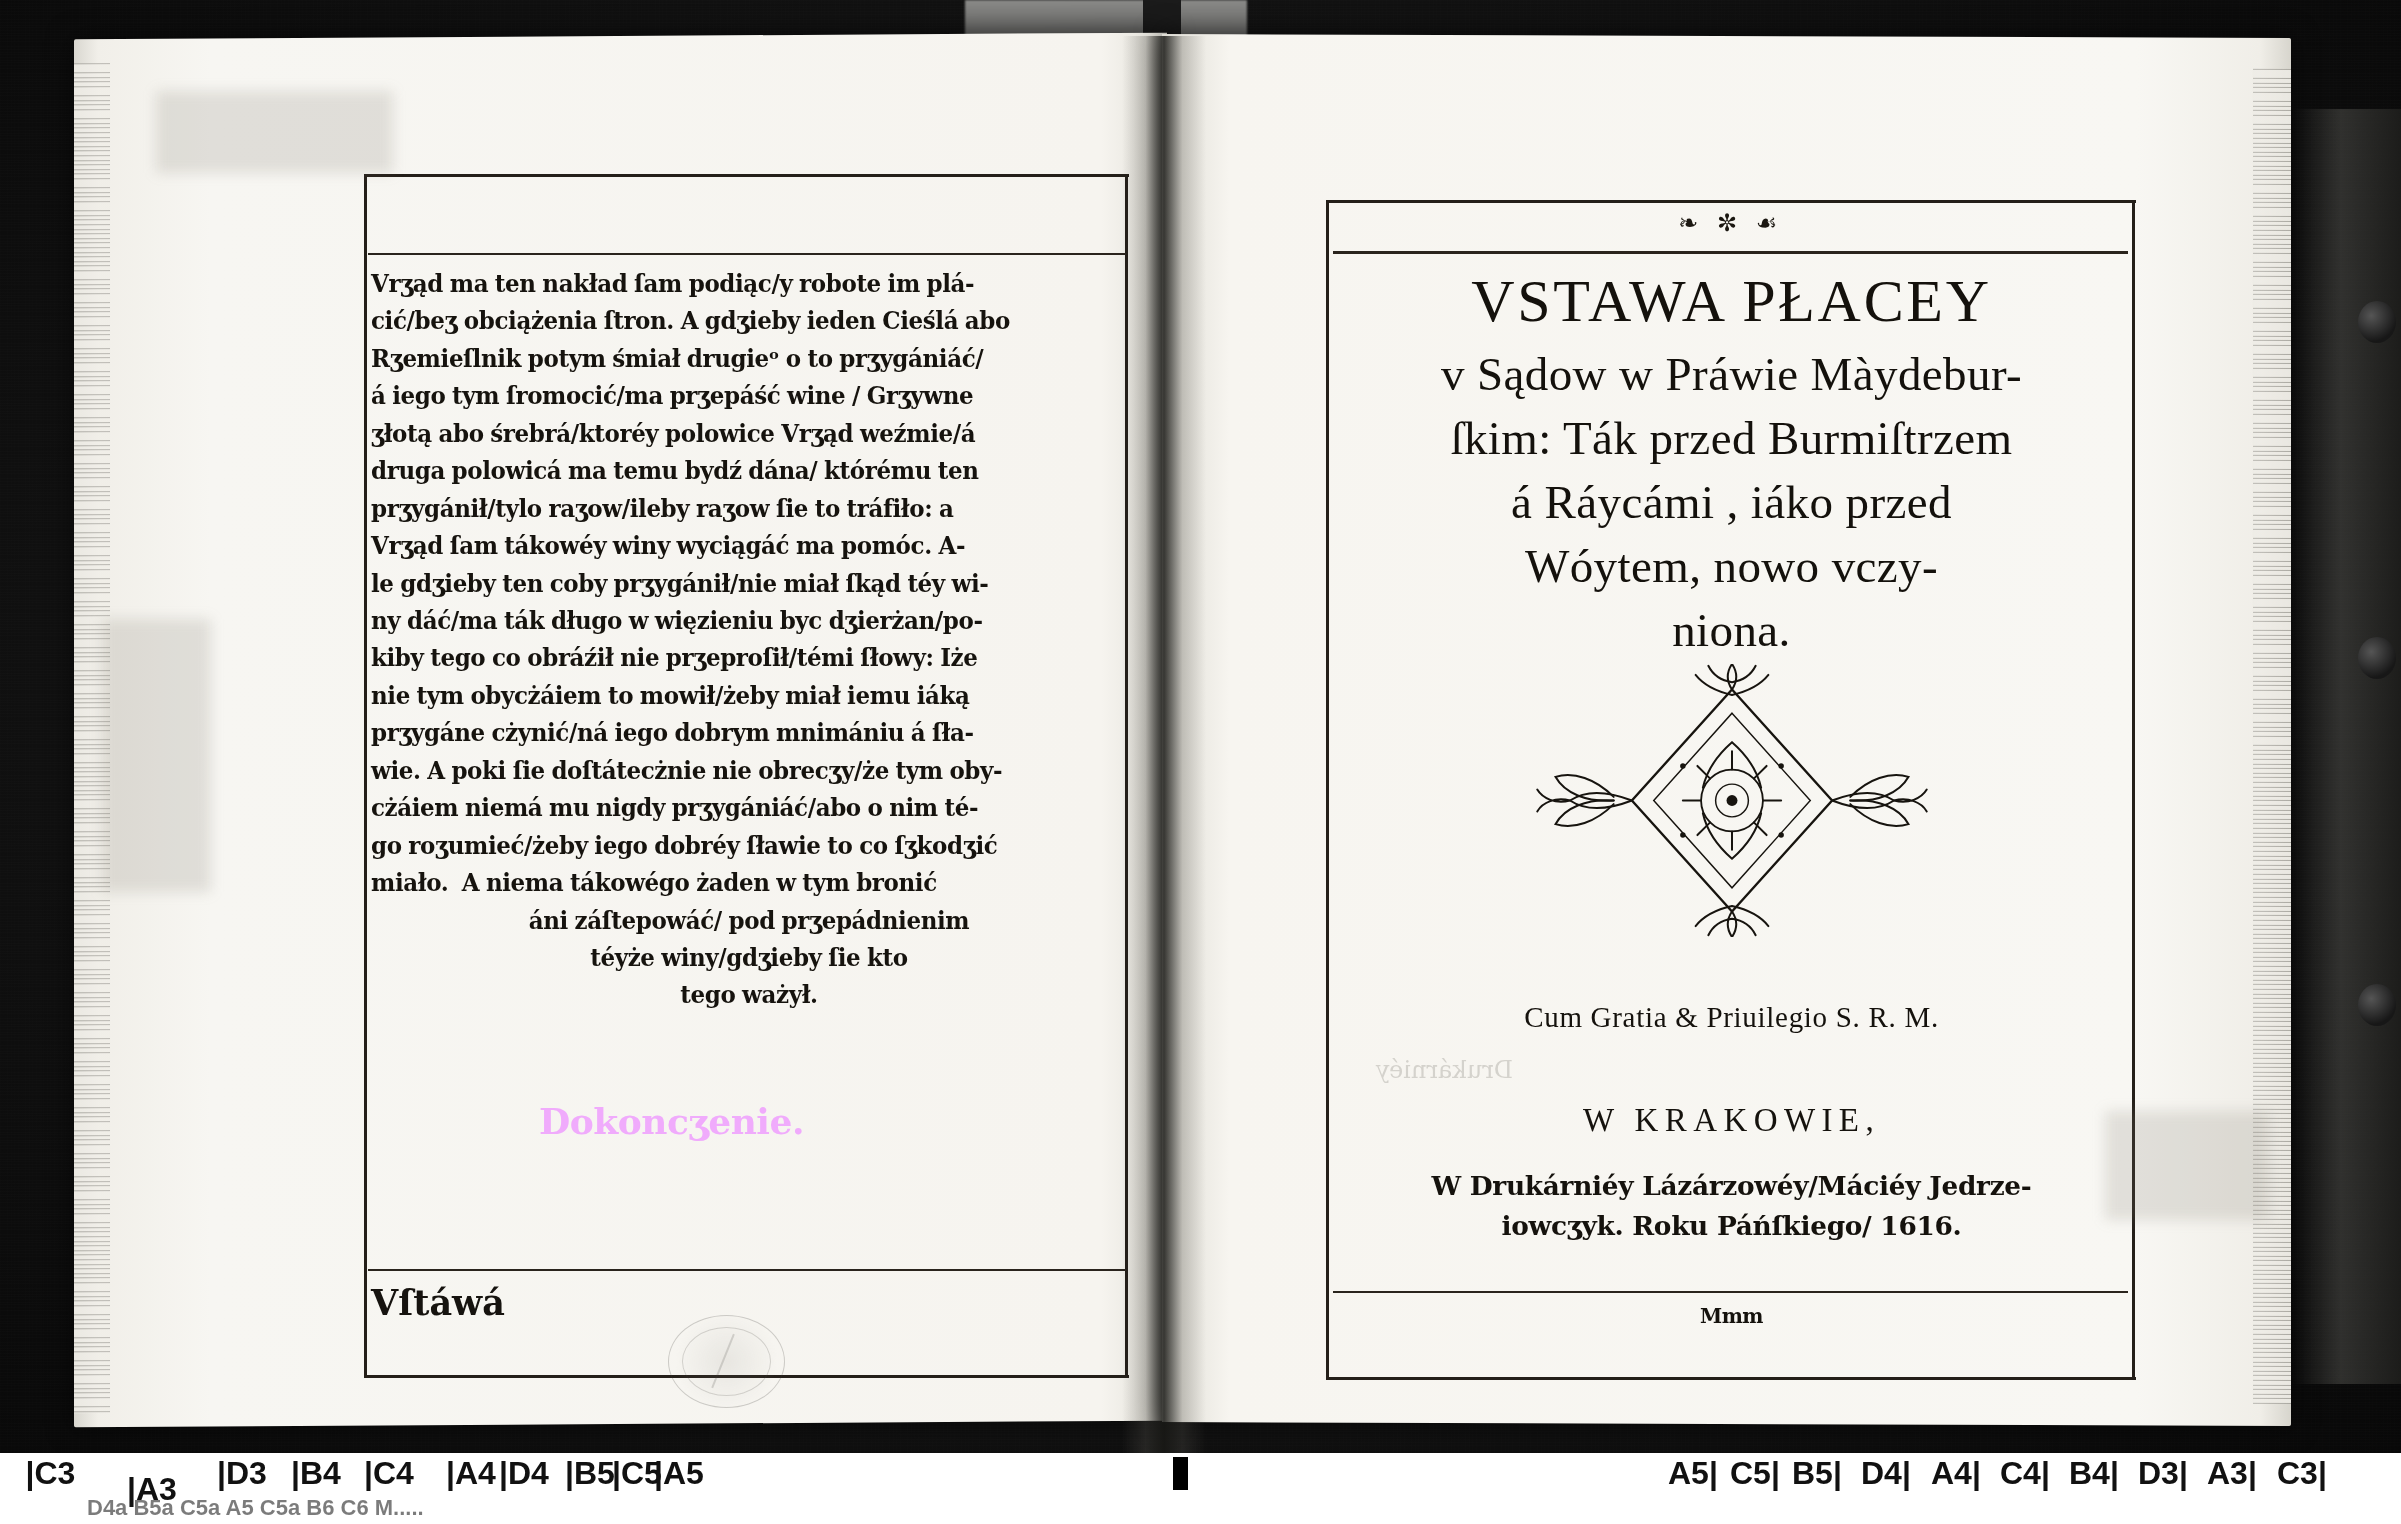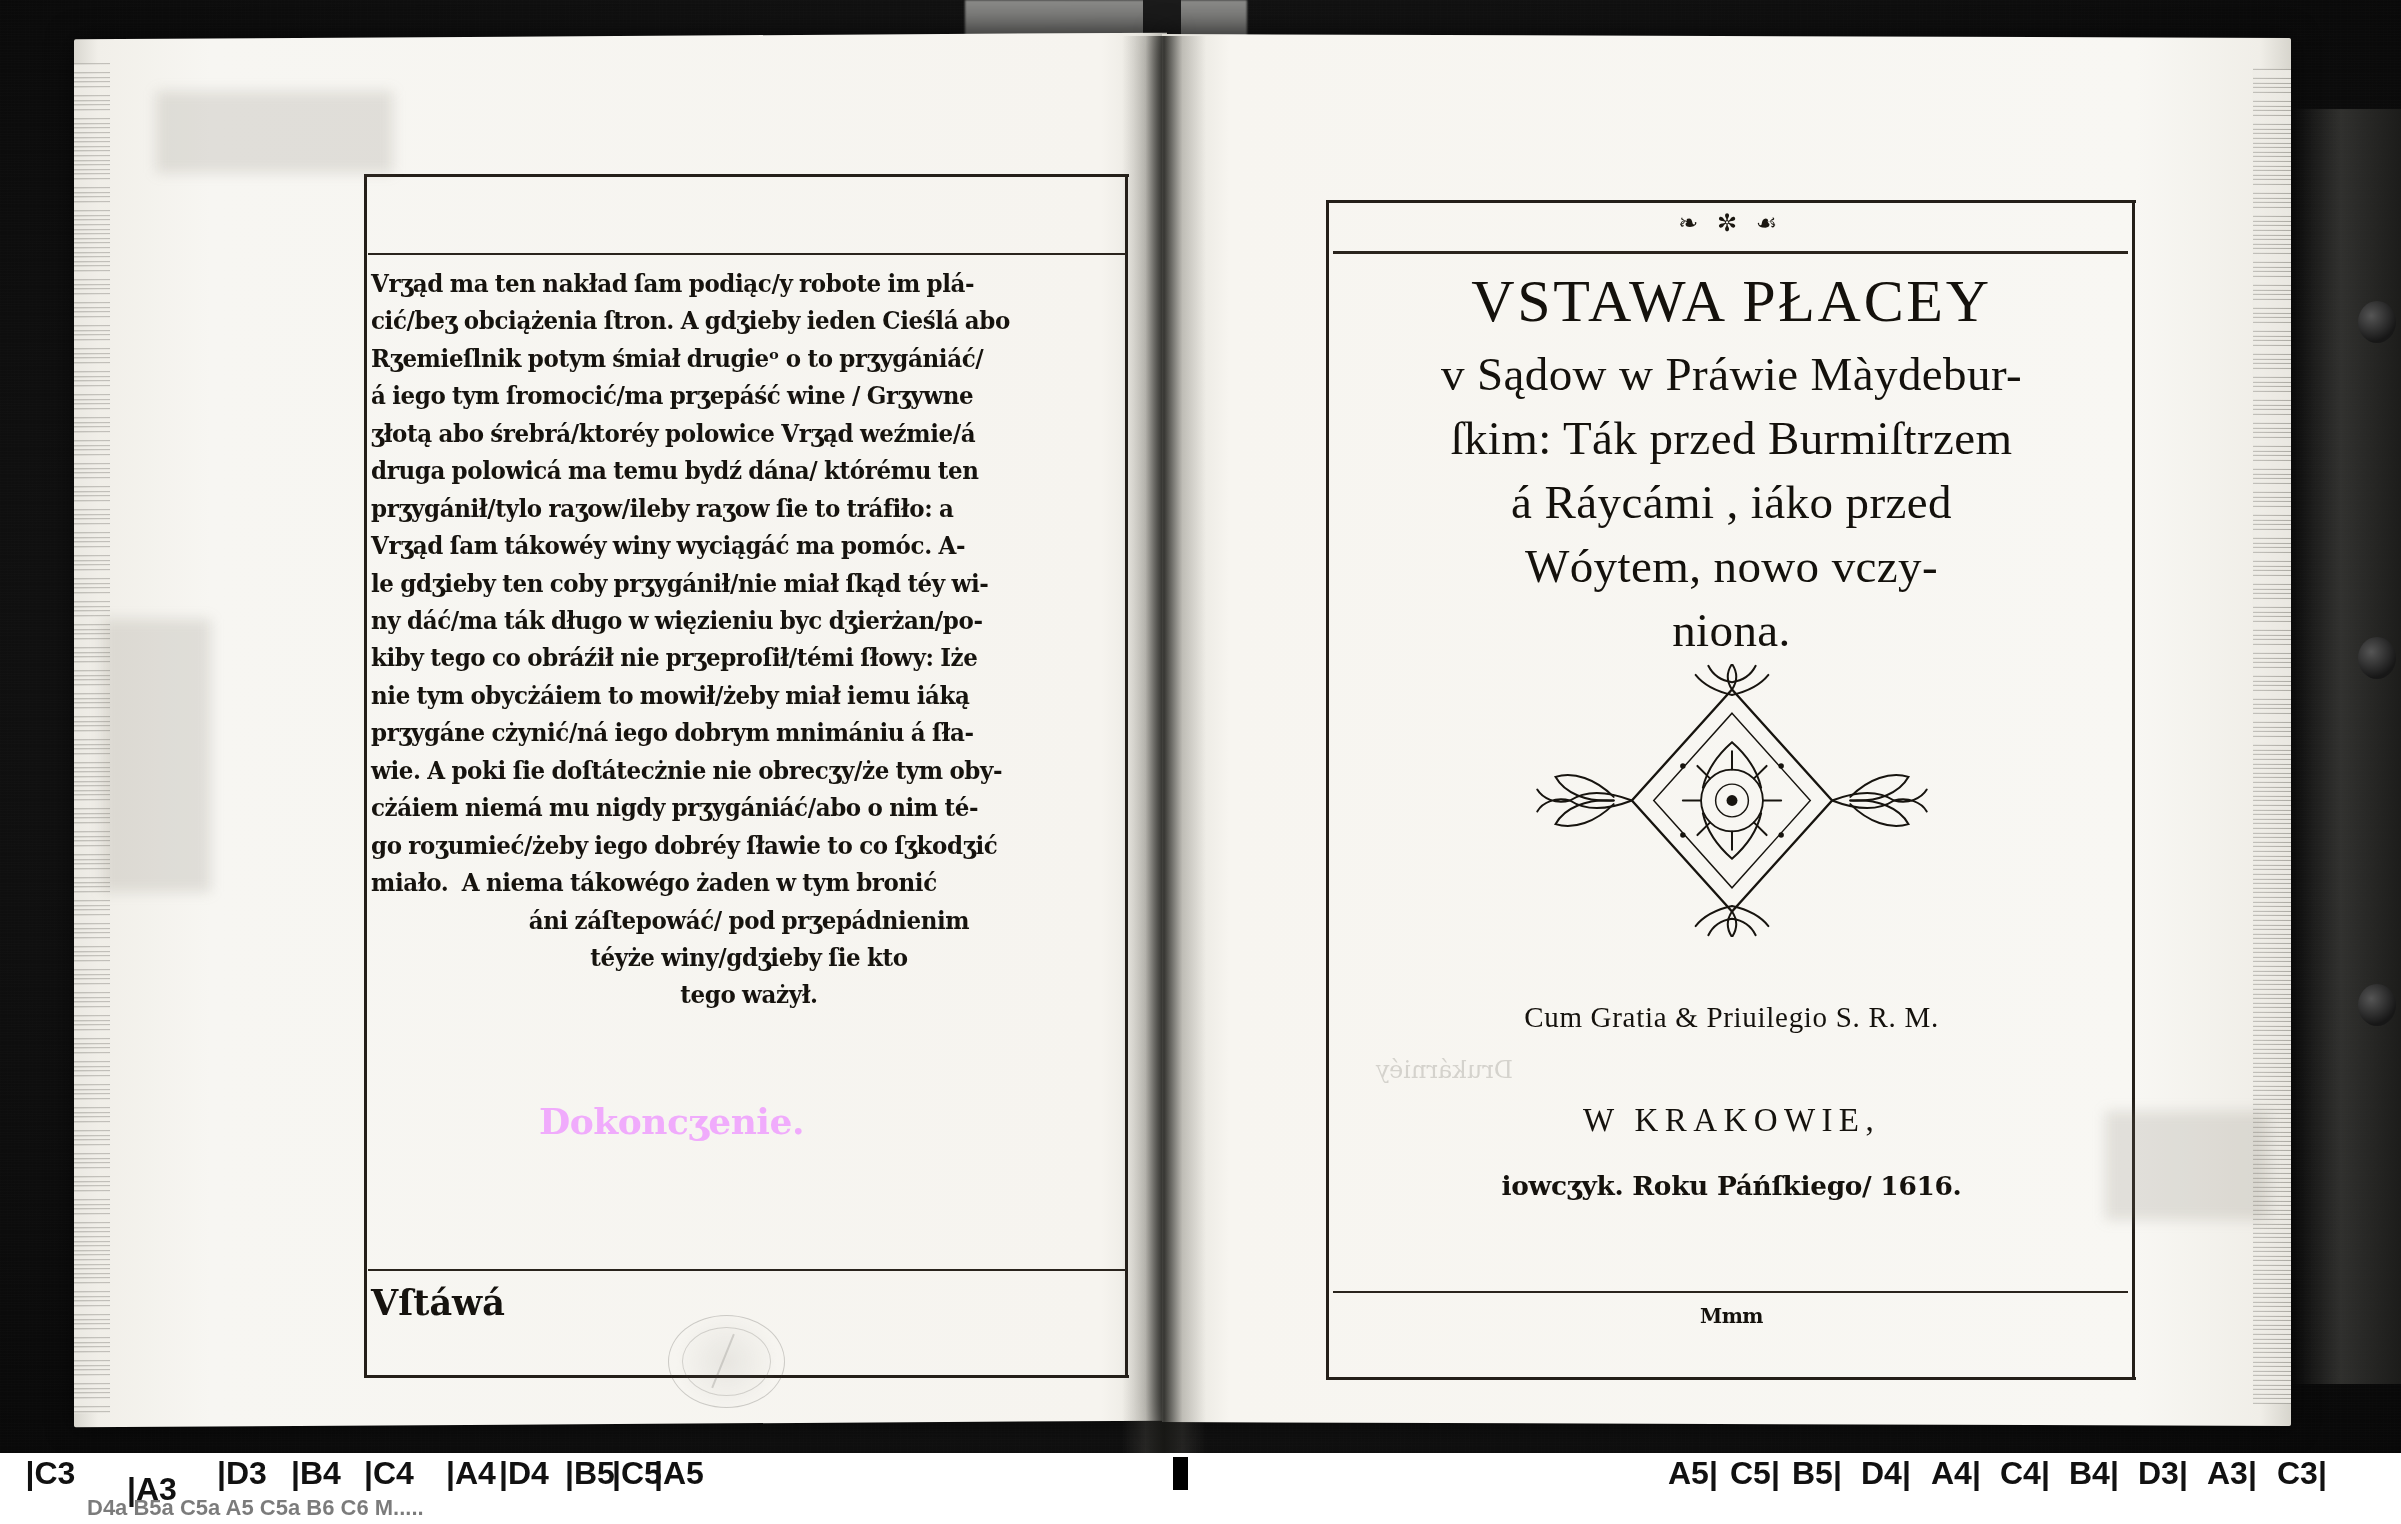--- a/index.html
+++ b/index.html
@@ -552,20 +552,21 @@
           <circle cx="344" cy="112" r="3" fill="#17140f" stroke="none"></circle>
           <circle cx="236" cy="188" r="3" fill="#17140f" stroke="none"></circle>
           <circle cx="344" cy="188" r="3" fill="#17140f" stroke="none"></circle>
         </g>
       </svg>
     </div>
 
     <div class="rp-imprint">
       <span class="privilege">Cum Gratia &amp; Priuilegio  S.  R.  M.</span>
       <span class="place">W  KRAKOWIE,</span>
+      <span class="printer1">W Drukárniéy Lázárzowéy/Máciéy Jedrze-</span>
       <span class="printer2">iowcʒyk. Roku Páńſkiego/ 1616.</span>
     </div>
 
     <div class="rp-signature">Mmm</div>
 
     <div class="ghost-text">Drukárniéy</div>
 
     <div class="smudge" style="left:109px;top:55px;width:237px;height:82px;"></div>
     <div class="smudge" style="left:55px;top:583px;width:109px;height:273px;"></div>
     <div class="smudge" style="left:2058px;top:1075px;width:164px;height:109px;"></div>

